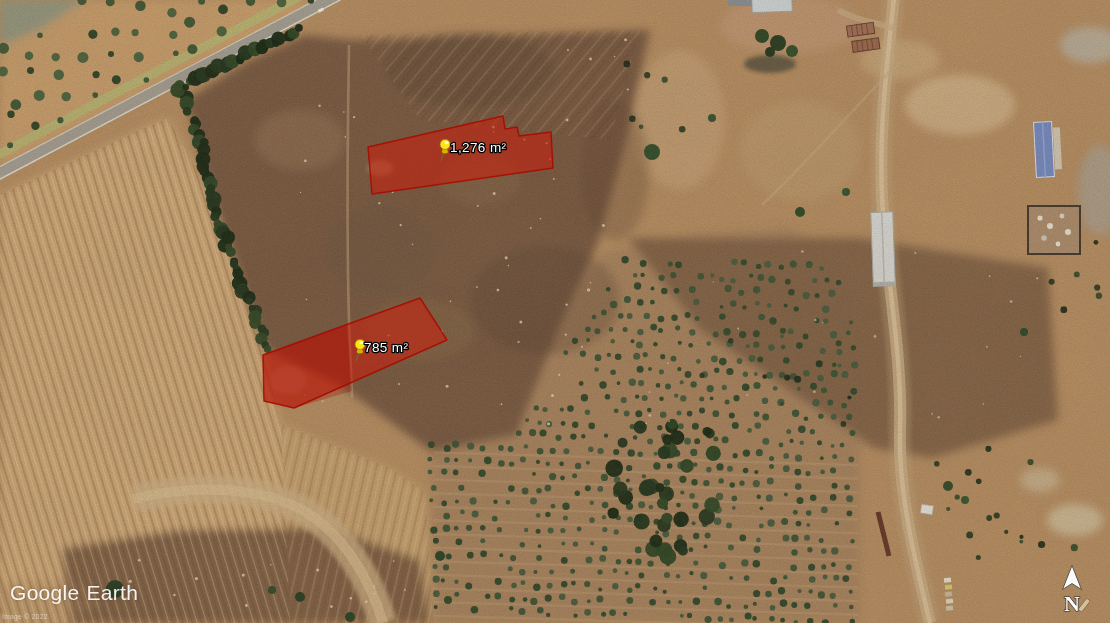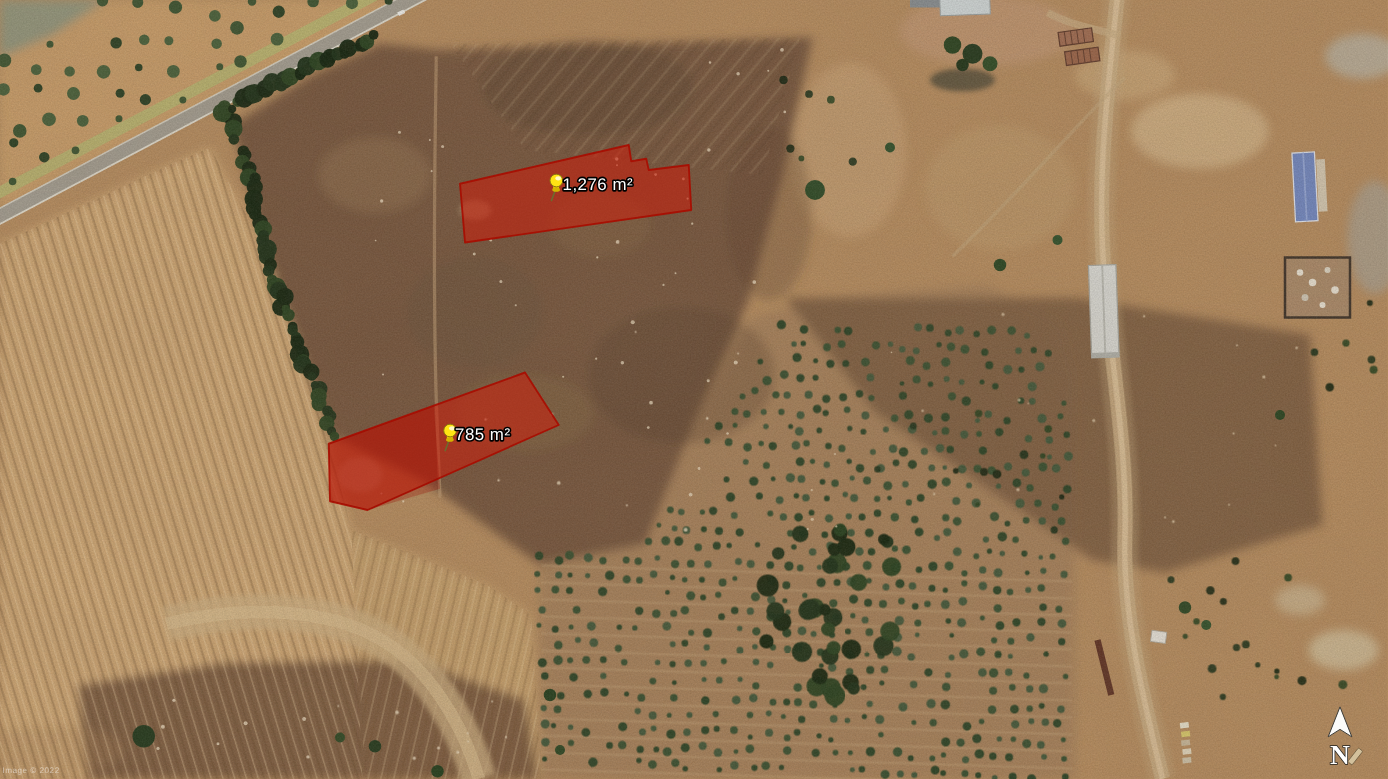--- a/index.html
+++ b/index.html
@@ -1087,14 +1087,15 @@
     <text class="arealabel" x="364" y="352">785 m²</text>
   </g>
 
   <g id="compass">
     <path d="M1072,565.5 L1081.5,589.5 L1072,583.5 L1062.5,589.5 Z" fill="#fbfbf9" stroke="#3c3c38" stroke-width="0.8"></path>
     <text class="northN" x="1072" y="611" text-anchor="middle">N</text>
     <rect x="1082" y="598" width="4.5" height="14" rx="1" transform="rotate(38 1084 605)" fill="#d3c19c" stroke="#6b5a40" stroke-width="0.6"></rect>
   </g>
 </svg>
 
+<div id="logo"><span>Google</span><span class="earth">Earth</span></div>
 <div id="attr">Image © 2022</div>
 </div>
 
 </body></html>

